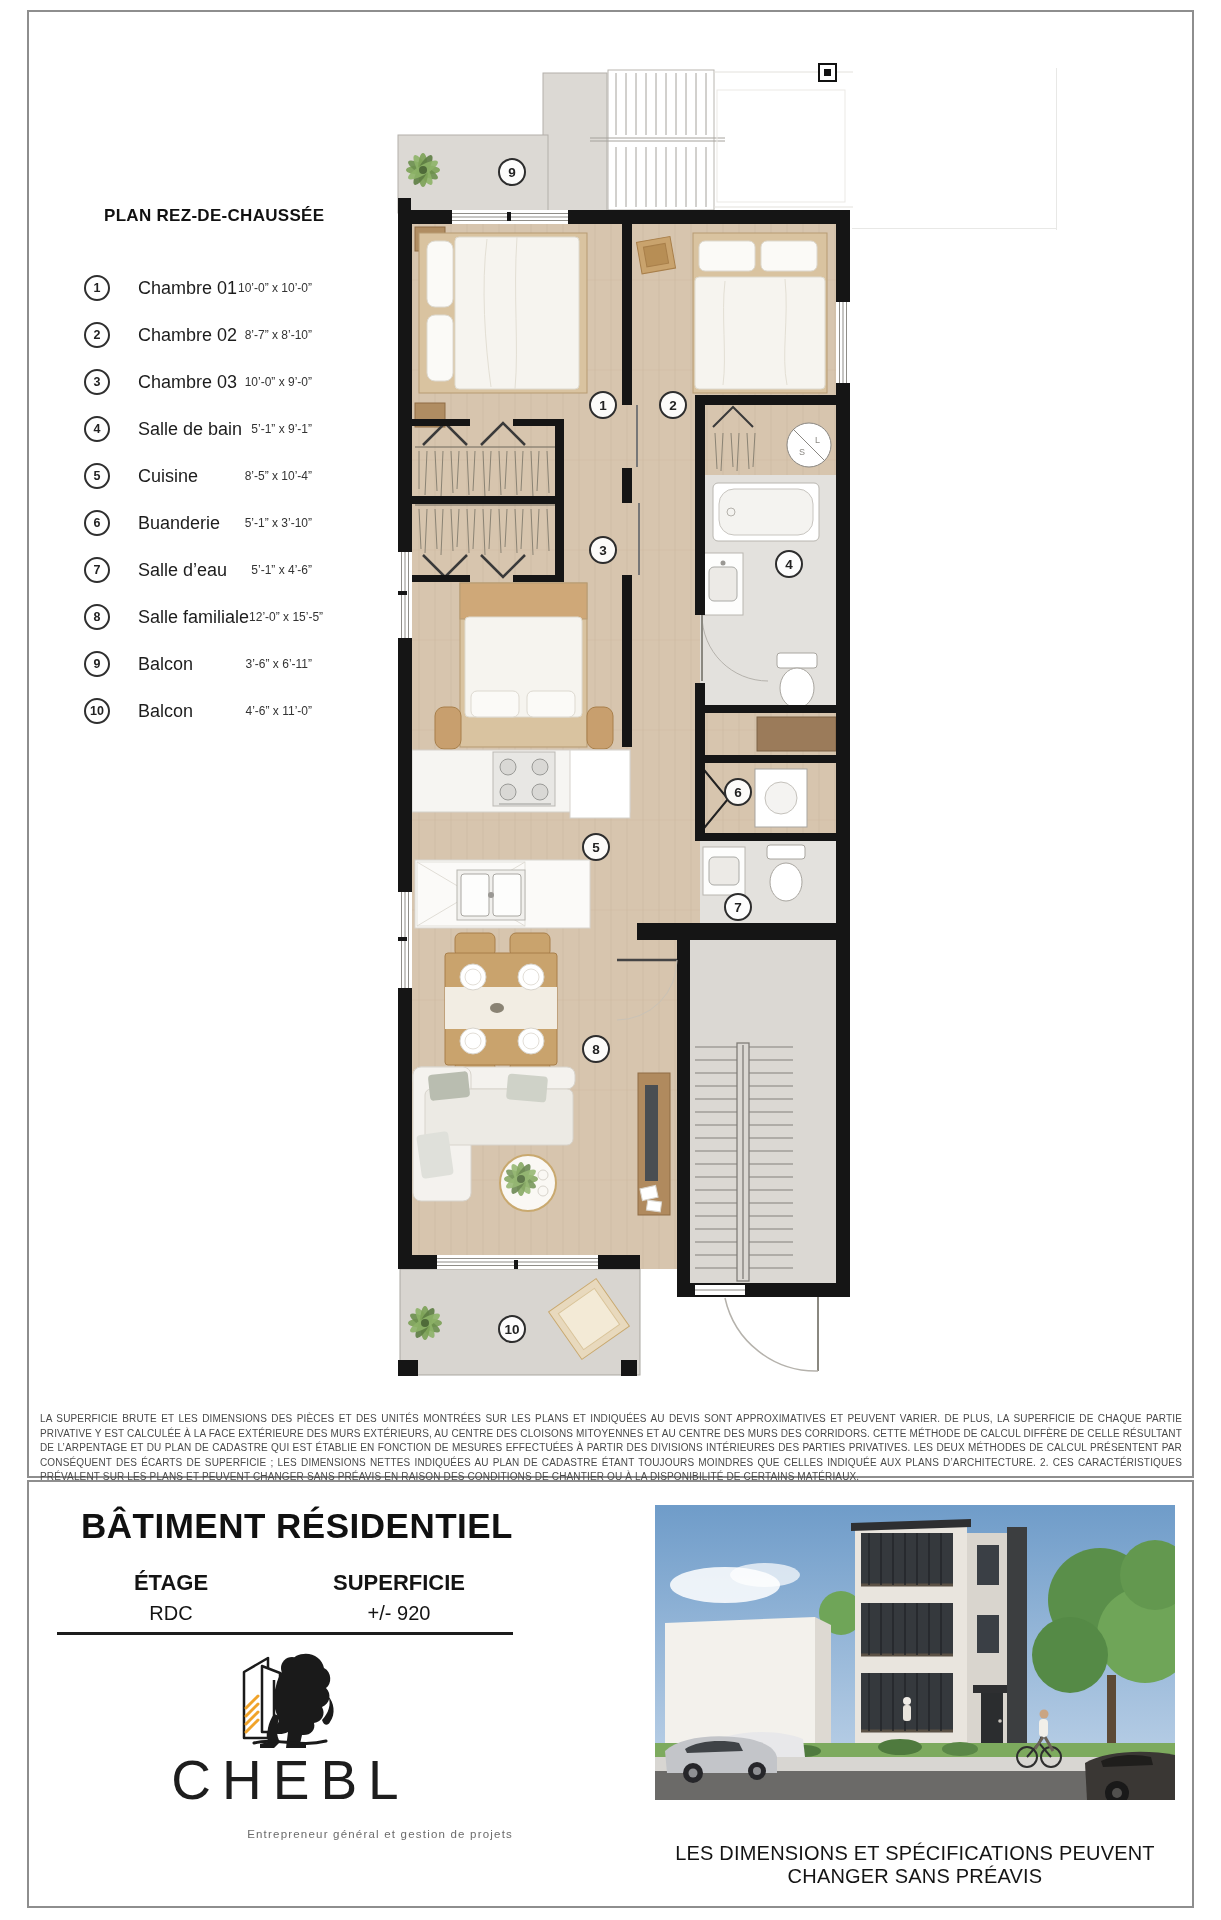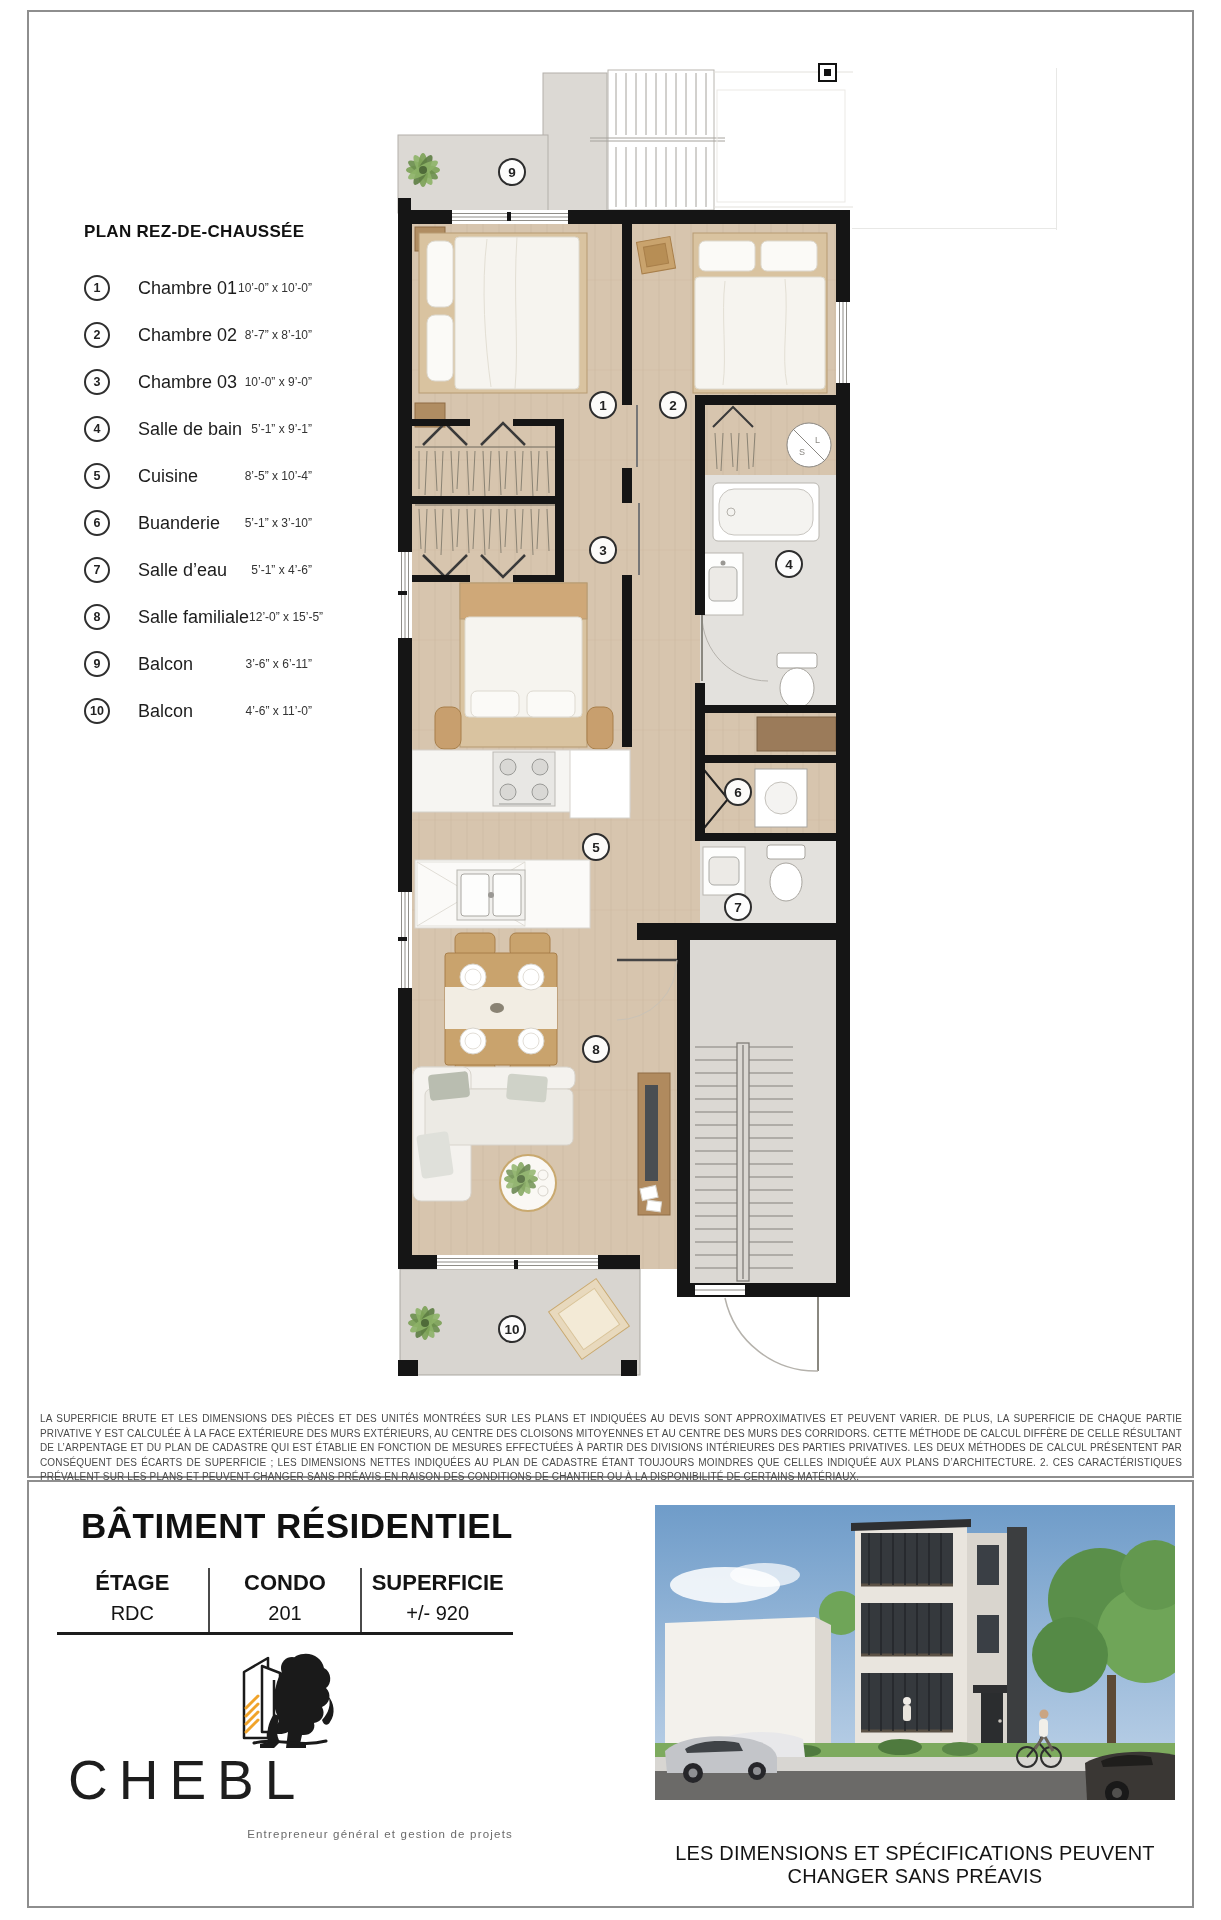--- a/index.html
+++ b/index.html
@@ -2,21 +2,21 @@
 <html><head>
 <meta charset="utf-8">
 <style>
   html,body{margin:0;padding:0;background:#ffffff;}
   body{width:1221px;height:1920px;position:relative;font-family:"Liberation Sans",sans-serif;color:#1a1a1a;overflow:hidden;}
   .frame{position:absolute;border:2px solid #8e8e8e;background:#fff;}
   #frame-top{left:27px;top:10px;width:1163px;height:1464px;}
   #frame-bottom{left:27px;top:1480px;width:1163px;height:424px;}
 
   
-  #legend-title{position:absolute;left:84px;top:206px;font-size:17px;font-weight:bold;letter-spacing:.3px;color:#111;margin-top:16px;}
+  #legend-title{position:absolute;left:104px;top:206px;font-size:17px;font-weight:bold;letter-spacing:.3px;color:#111;}
   #legend-rows{position:absolute;left:84px;top:275px;width:228px;}
   .lg-row{display:flex;align-items:center;height:26px;margin-bottom:21px;}
   .lg-circle{flex:0 0 26px;width:26px;height:26px;border:2px solid #2f2f2f;border-radius:50%;box-sizing:border-box;
     display:flex;align-items:center;justify-content:center;font-size:12.5px;font-weight:bold;color:#222;}
   .lg-name{margin-left:28px;font-size:18px;color:#1c1c1c;white-space:nowrap;}
   .lg-dims{margin-left:auto;font-size:12px;color:#333;white-space:nowrap;}
 
   
   #plan{position:absolute;left:395px;top:55px;width:460px;height:1345px;}
   .marker{position:absolute;width:28px;height:28px;border:2px solid #2d2d2d;border-radius:50%;background:rgba(255,255,255,.93);
@@ -29,21 +29,21 @@
 
   
   #building-title{position:absolute;left:57px;top:1506px;width:456px;text-align:right;font-size:35px;font-weight:bold;letter-spacing:.5px;color:#111;}
   #spec-table{position:absolute;left:57px;top:1568px;width:456px;display:flex;}
   .spec-col{flex:1;text-align:center;padding:2px 0 8px 0;}
   .spec-col.mid{border-left:2px solid #4a4a4a;border-right:2px solid #4a4a4a;}
   .spec-label{font-size:22px;font-weight:bold;color:#141414;}
   .spec-value{font-size:20px;font-weight:normal;color:#141414;margin-top:6px;}
   #spec-rule{position:absolute;left:57px;top:1632px;width:456px;height:3px;background:#1c1c1c;}
   #logo-graphic{position:absolute;left:230px;top:1646px;width:112px;height:104px;}
-  #logo-word{position:absolute;left:57px;top:1748px;width:456px;font-size:55px;font-weight:400;
+  #logo-word{position:absolute;left:57px;top:1748px;width:456px;text-align:center;font-size:55px;font-weight:400;
     letter-spacing:11px;text-indent:11px;color:#1d1d1d;}
   #logo-tagline{position:absolute;left:57px;top:1828px;width:456px;text-align:right;font-size:11.5px;color:#6b6b6b;letter-spacing:1.2px;}
 
   
   #photo{position:absolute;left:655px;top:1505px;width:520px;height:295px;}
   #photo-caption{position:absolute;left:640px;top:1842px;width:550px;text-align:center;font-size:20px;font-weight:500;color:#141414;letter-spacing:.2px;}
 </style>
 </head>
 <body>
 
@@ -481,24 +481,20 @@
   </div>
 
 <div id="disclaimer">LA SUPERFICIE BRUTE ET LES DIMENSIONS DES PIÈCES ET DES UNITÉS MONTRÉES SUR LES PLANS ET INDIQUÉES AU DEVIS SONT APPROXIMATIVES ET PEUVENT VARIER. DE PLUS, LA SUPERFICIE DE CHAQUE PARTIE PRIVATIVE Y EST CALCULÉE À LA FACE EXTÉRIEURE DES MURS EXTÉRIEURS, AU CENTRE DES CLOISONS MITOYENNES ET AU CENTRE DES MURS DES CORRIDORS. CETTE MÉTHODE DE CALCUL DIFFÈRE DE CELLE RÉSULTANT DE L’ARPENTAGE ET DU PLAN DE CADASTRE QUI EST ÉTABLIE EN FONCTION DE MESURES EFFECTUÉES À PARTIR DES DIVISIONS INTÉRIEURES DES PARTIES PRIVATIVES. LES DEUX MÉTHODES DE CALCUL PRÉSENTENT PAR CONSÉQUENT DES ÉCARTS DE SUPERFICIE ; LES DIMENSIONS NETTES INDIQUÉES AU PLAN DE CADASTRE ÉTANT TOUJOURS MOINDRES QUE CELLES INDIQUÉE AUX PLANS D’ARCHITECTURE. 2. CES CARACTÉRISTIQUES PRÉVALENT SUR LES PLANS ET PEUVENT CHANGER SANS PRÉAVIS EN RAISON DES CONDITIONS DE CHANTIER OU À LA DISPONIBILITÉ DE CERTAINS MATÉRIAUX.</div>
 
 <div id="building-title">BÂTIMENT RÉSIDENTIEL</div>
 <div id="spec-table">
     <div class="spec-col">
       <div class="spec-label">ÉTAGE</div>
       <div class="spec-value">RDC</div>
     </div>
-    <div class="spec-col mid">
-      <div class="spec-label">CONDO</div>
-      <div class="spec-value">201</div>
-    </div>
     <div class="spec-col">
       <div class="spec-label">SUPERFICIE</div>
       <div class="spec-value">+/- 920</div>
     </div>
   </div>
 <div id="spec-rule"></div>
 
 <svg id="logo-graphic" viewBox="0 0 112 104">
   <g fill="none" stroke="#1a1a1a" stroke-width="2.5" stroke-linejoin="round">
     <polygon points="14,26 38,12 38,92 14,92" fill="#ffffff"></polygon>

